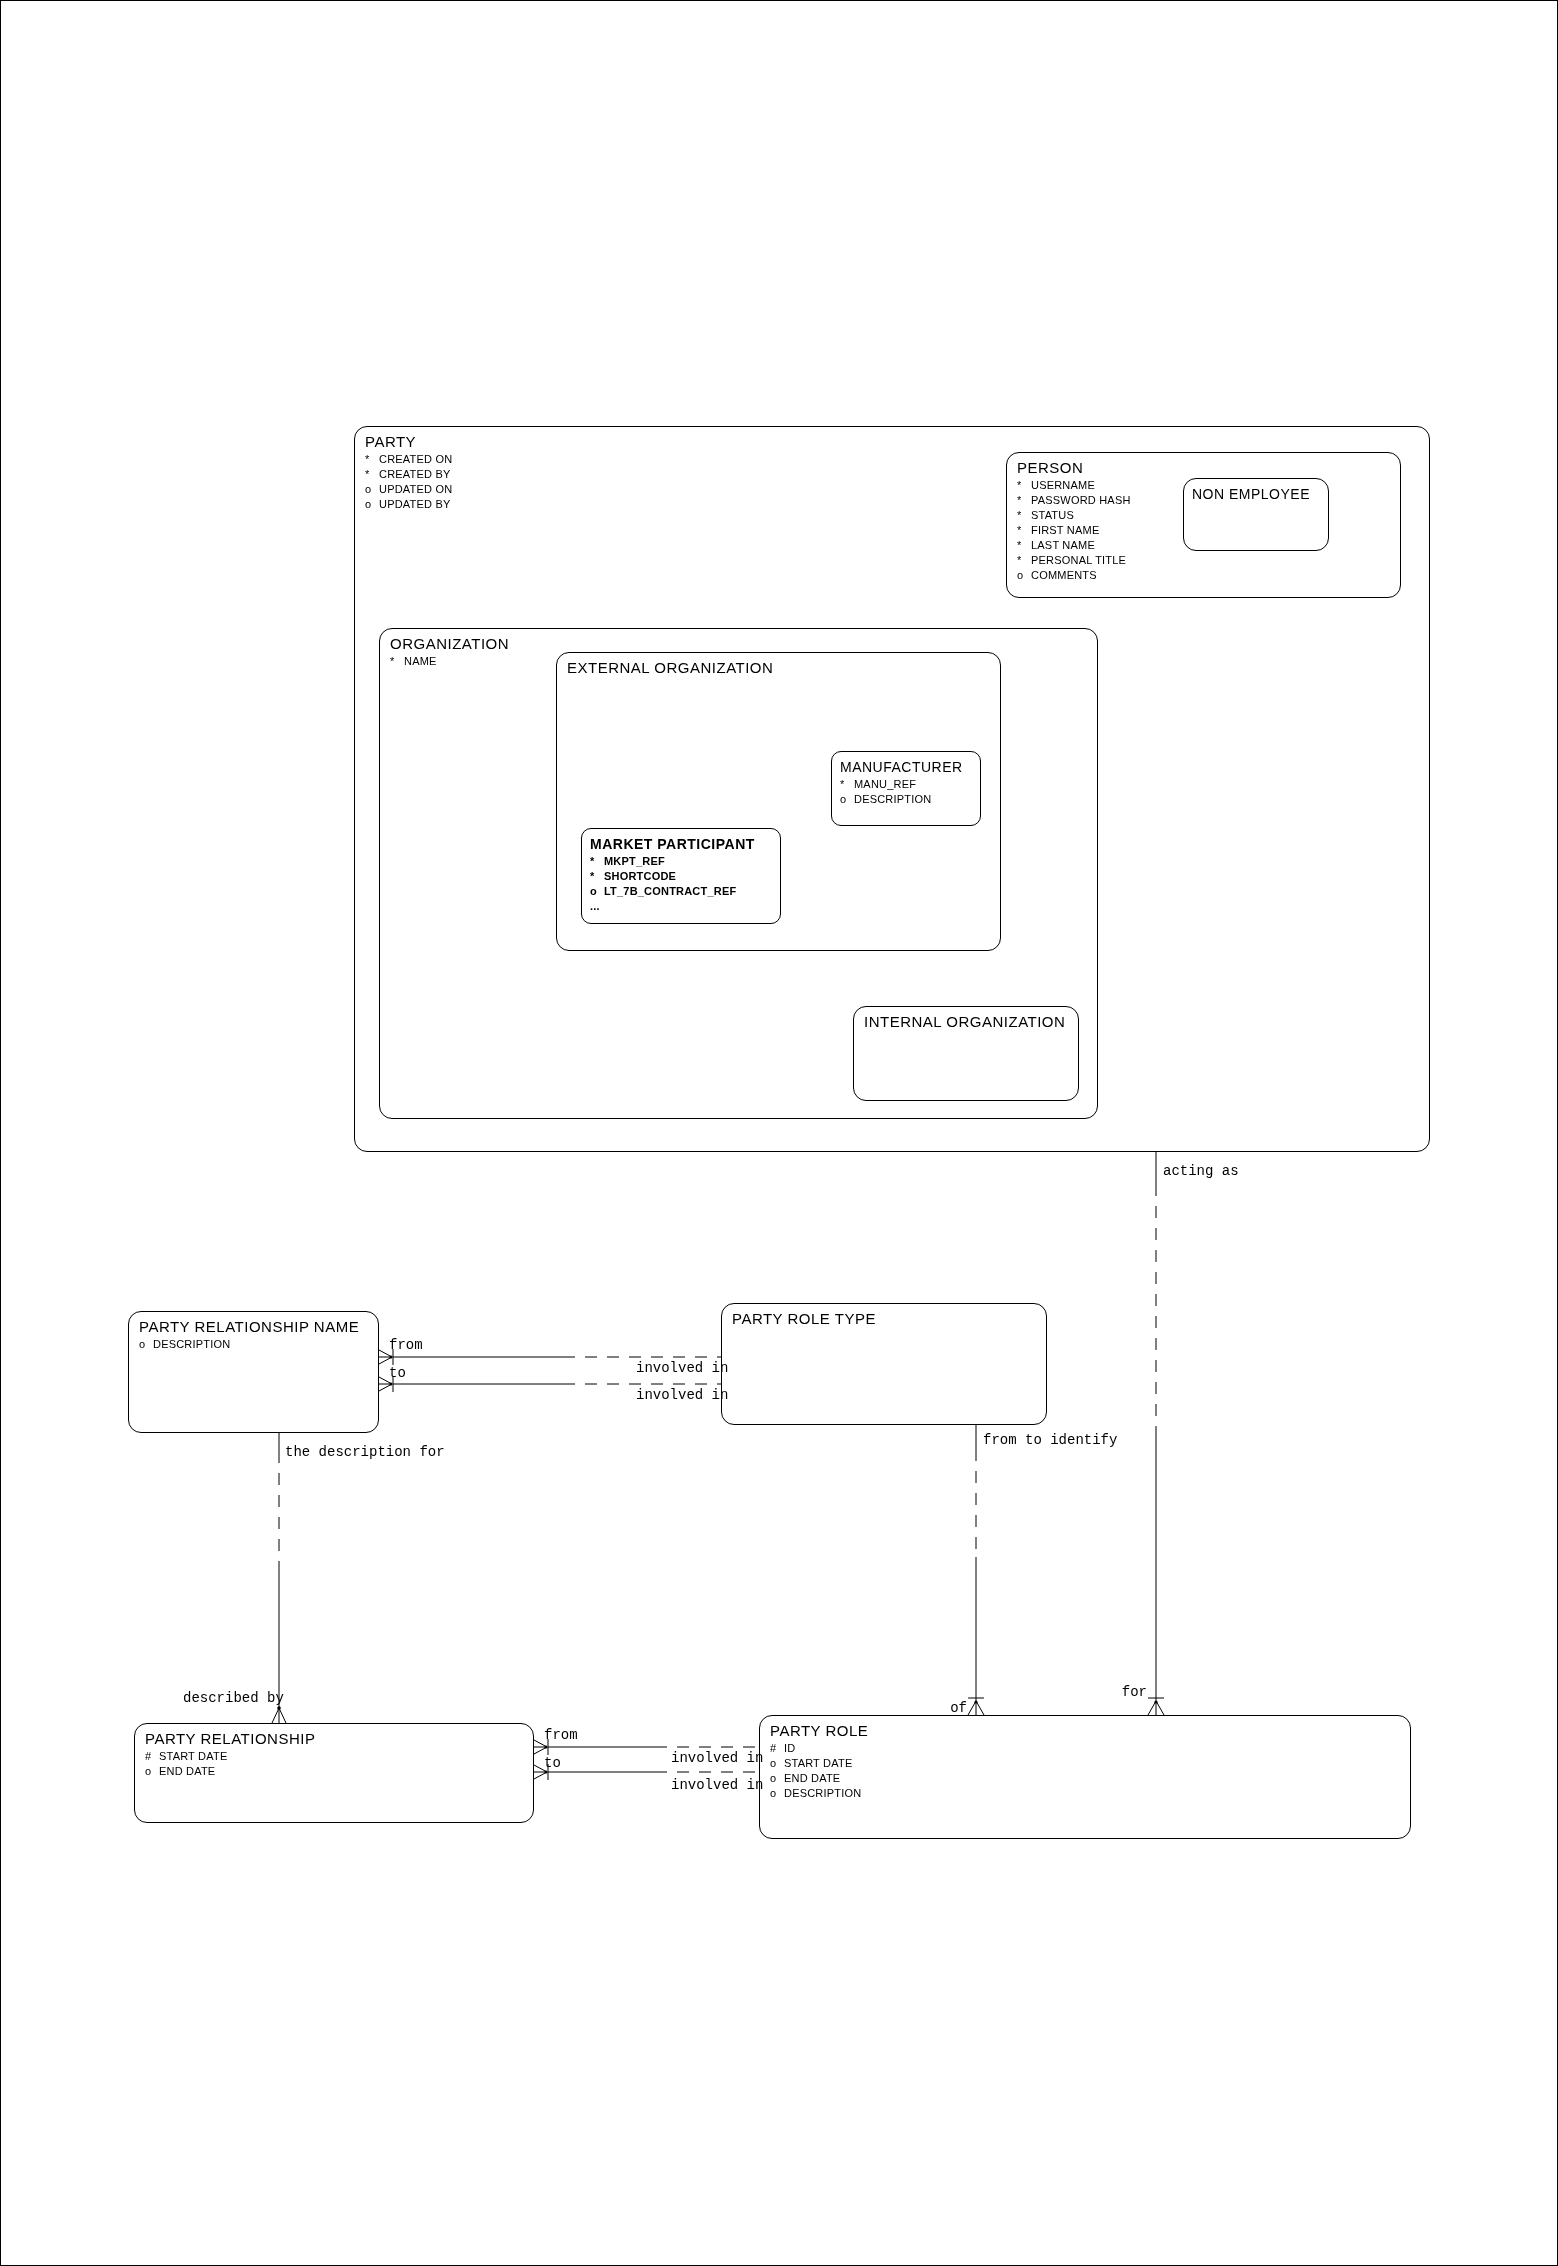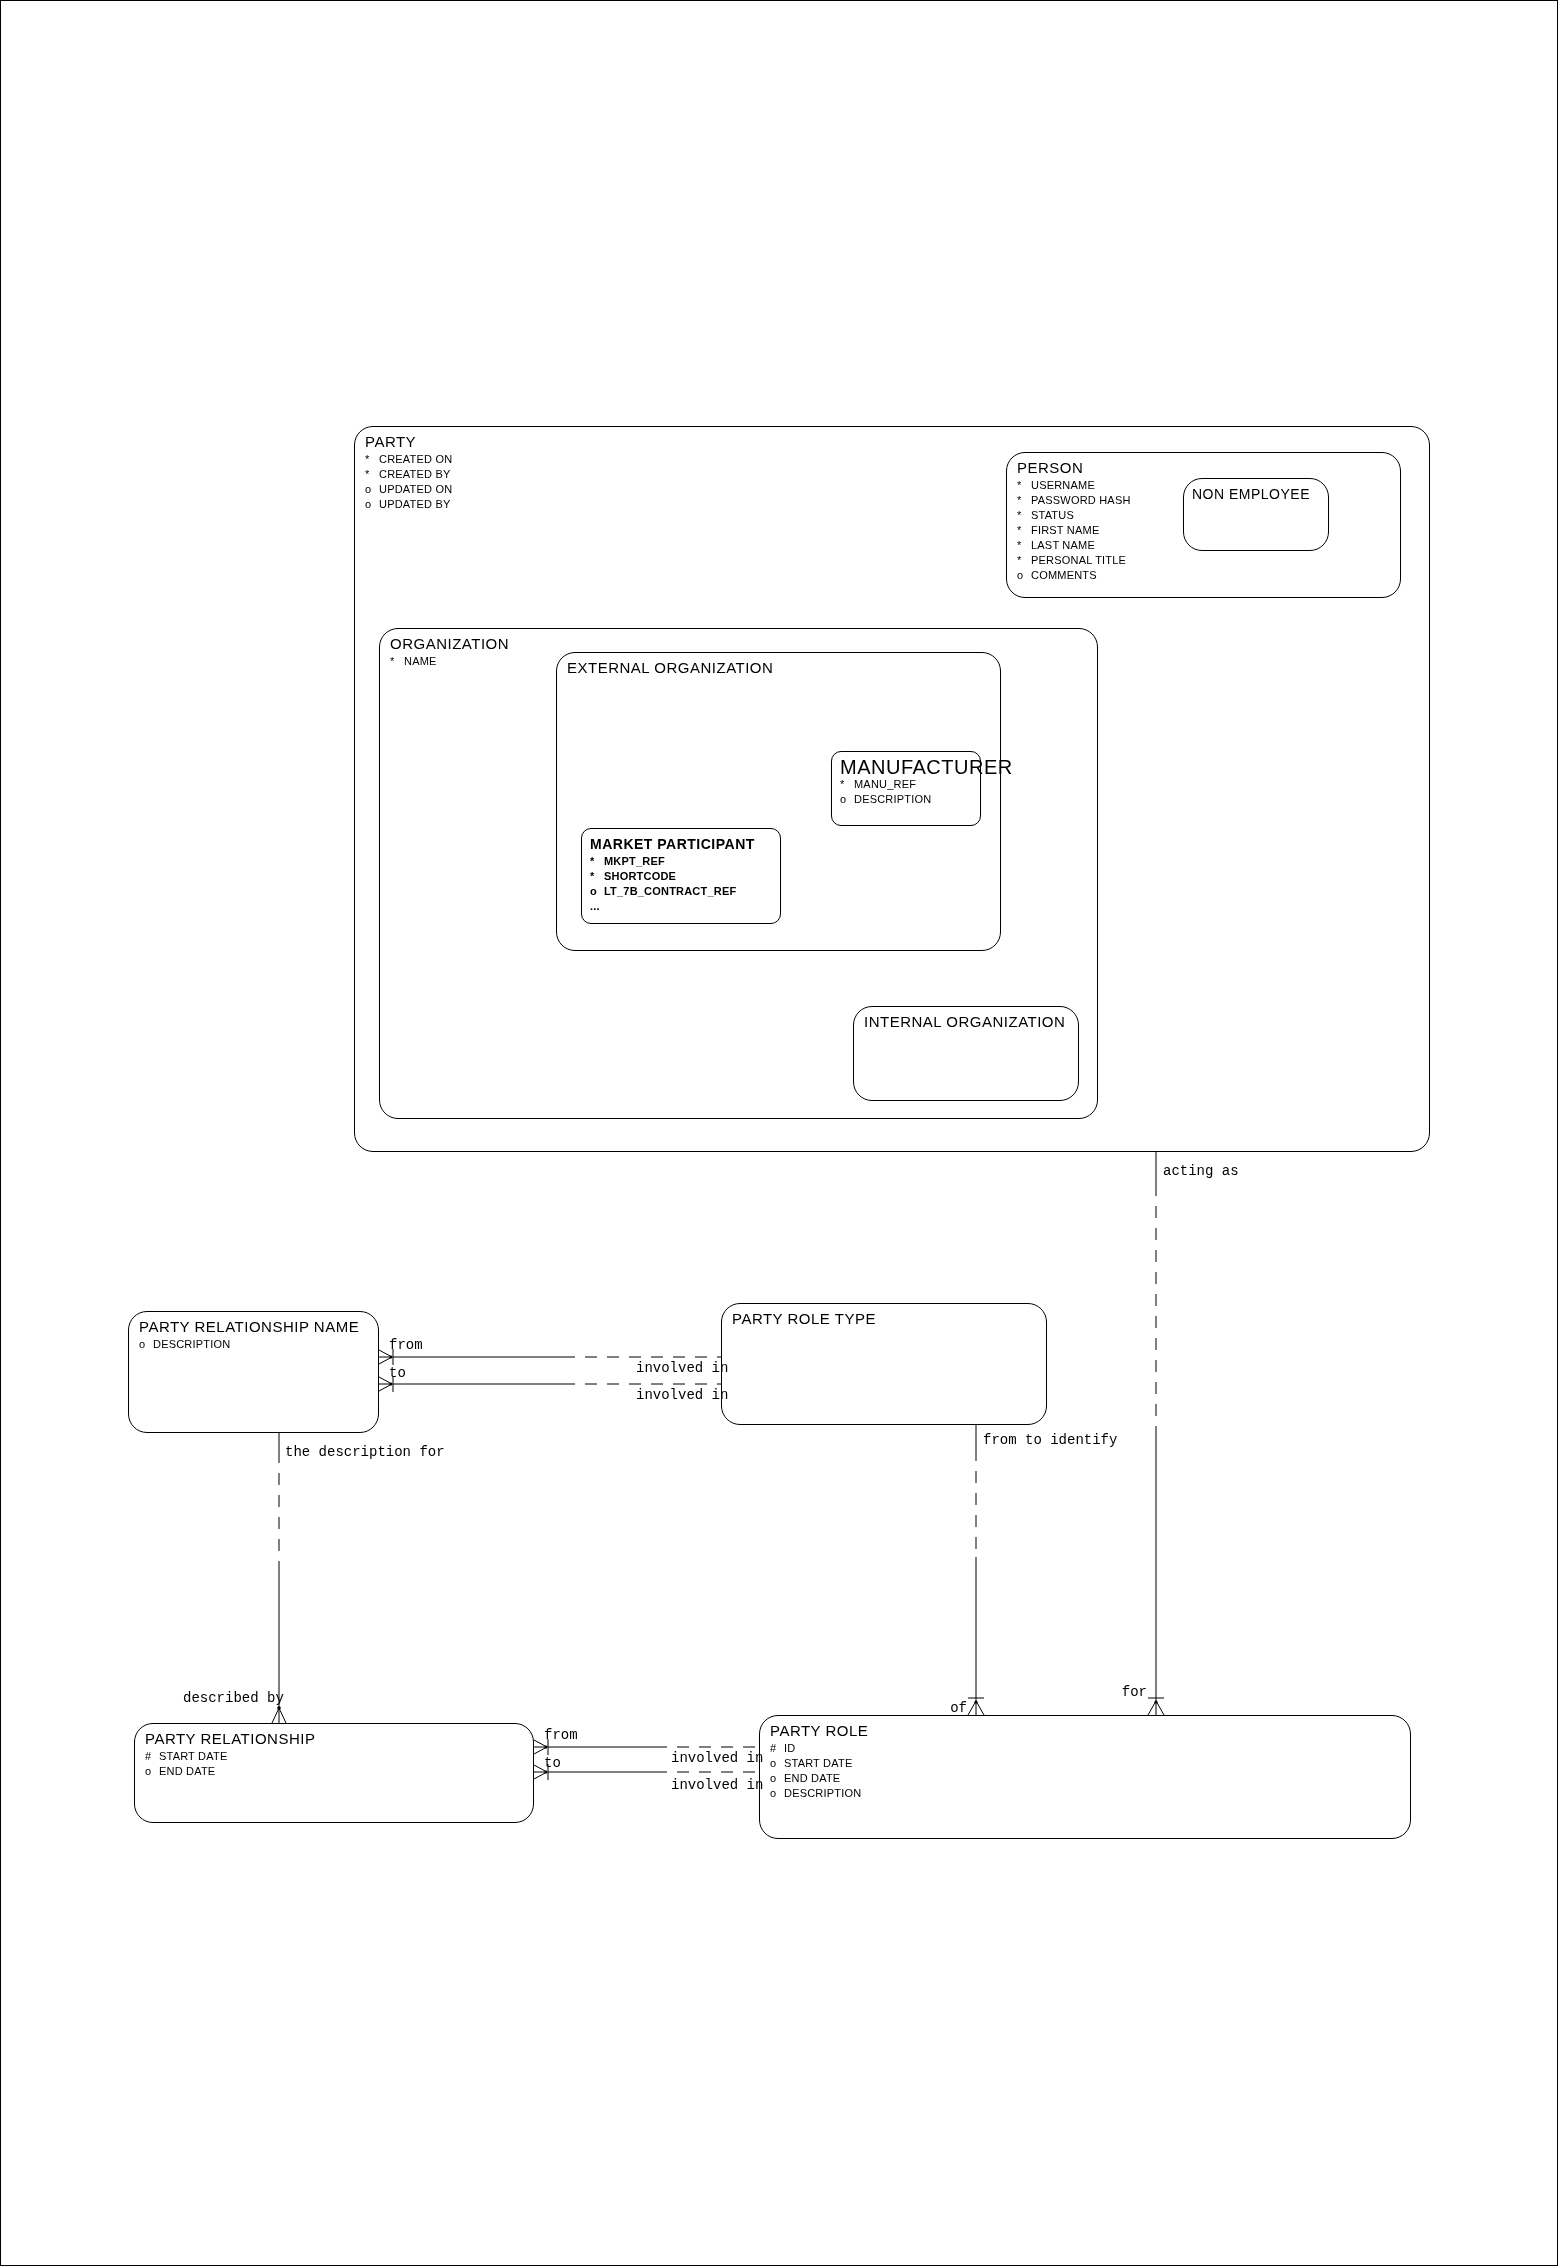--- a/index.html
+++ b/index.html
@@ -10,21 +10,21 @@
     box-sizing:border-box;
     border:1px solid #000000;
     font-family:"Liberation Sans", sans-serif;
     color:#000000;
     overflow:hidden;
   }
   svg.lines{position:absolute;left:0;top:0;pointer-events:none;}
   .ent{
     position:absolute;
     border:1px solid #000000;
-    border-radius:19px;
+    border-radius:13px;
     background:transparent;
     box-sizing:border-box;
   }
   .ent .title{
     font-size:15px;
     line-height:18px;
     letter-spacing:0.5px;
     padding:6px 0 0 10px;
     white-space:nowrap;
   }
@@ -157,21 +157,21 @@
     <div class="attrs">
       <div class="attr"><span class="pfx">*</span><span>NAME</span></div>
     </div>
   </div>
 
   <div class="ent" style="left:555px;top:651px;width:445px;height:299px;">
     <div class="title">EXTERNAL ORGANIZATION</div>
   </div>
 
   <div class="ent" style="left:830px;top:750px;width:150px;height:75px;border-radius:10px;">
-    <div class="title" style="font-size:20px;padding-left:8px;">MANUFACTURER</div>
+    <div class="title" style="font-size:14px;padding-left:8px;">MANUFACTURER</div>
     <div class="attrs" style="padding-left:8px;">
       <div class="attr"><span class="pfx">*</span><span>MANU_REF</span></div>
       <div class="attr"><span class="pfx">o</span><span>DESCRIPTION</span></div>
     </div>
   </div>
 
   <div class="ent" style="left:580px;top:827px;width:200px;height:96px;border-radius:10px;font-weight:bold;">
     <div class="title" style="font-size:14px;padding-left:8px;">MARKET PARTICIPANT</div>
     <div class="attrs" style="padding-left:8px;">
       <div class="attr"><span class="pfx">*</span><span>MKPT_REF</span></div>

